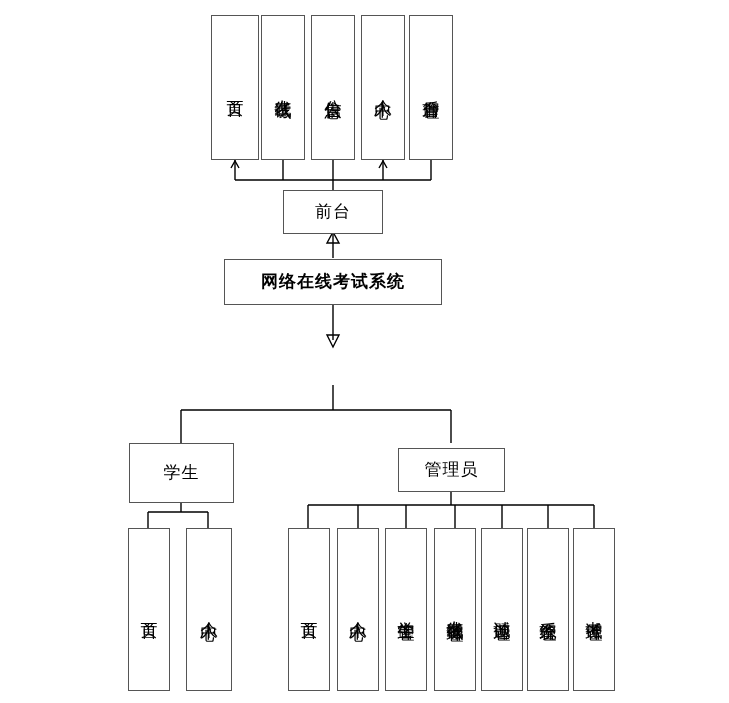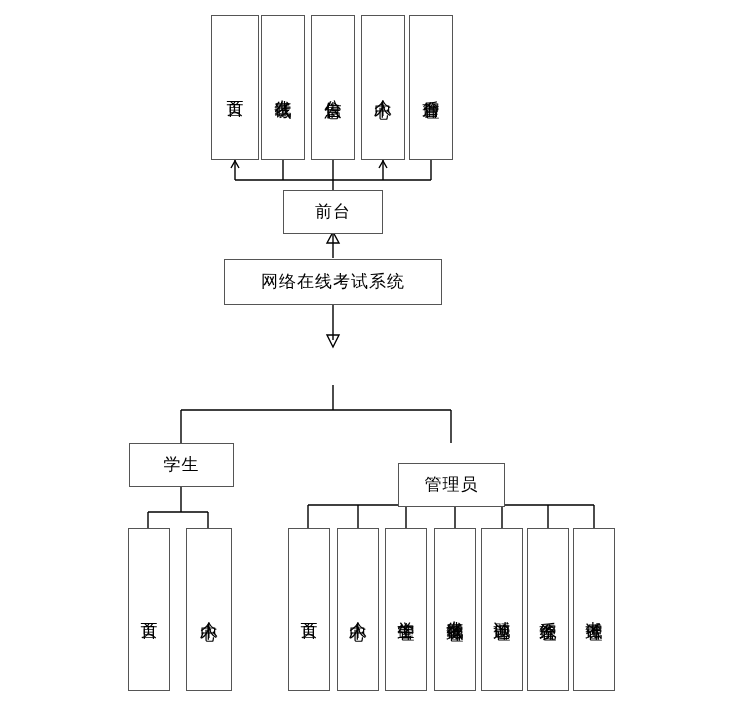--- a/index.html
+++ b/index.html
@@ -102,25 +102,25 @@
   </svg>
 
   <div class="node vert" style="left:211px; top:15px; width:48px; height:145px;">首页</div>
   <div class="node vert" style="left:261px; top:15px; width:44px; height:145px;">在线考试</div>
   <div class="node vert" style="left:311px; top:15px; width:44px; height:145px;">公告信息</div>
   <div class="node vert" style="left:361px; top:15px; width:44px; height:145px;">个人中心</div>
   <div class="node vert" style="left:409px; top:15px; width:44px; height:145px;">后台管理</div>
 
   <div class="node horiz" style="left:283px; top:190px; width:100px; height:44px;">前台</div>
 
-  <div class="node horiz" style="left:224px; top:259px; width:218px; height:46px;">网络在线考试系统</div>
+  <div class="node horiz" style="left:224px; top:259px; width:218px; height:46px;font-weight:bold;">网络在线考试系统</div>
 
 
-  <div class="node horiz" style="left:129px; top:443px; width:105px; height:44px;">学生</div>
-  <div class="node horiz" style="left:398px; top:463px; width:107px; height:44px;">管理员</div>
+  <div class="node horiz" style="left:129px; top:443px; width:105px; height:60px;">学生</div>
+  <div class="node horiz" style="left:398px; top:448px; width:107px; height:44px;">管理员</div>
 
   <div class="node vert" style="left:128px; top:528px; width:42px; height:163px;">首页</div>
   <div class="node vert" style="left:186px; top:528px; width:46px; height:163px;">个人中心</div>
 
   <div class="node vert" style="left:288px; top:528px; width:42px; height:163px;">首页</div>
   <div class="node vert" style="left:337px; top:528px; width:42px; height:163px;">个人中心</div>
   <div class="node vert" style="left:385px; top:528px; width:42px; height:163px;">学生管理</div>
   <div class="node vert" style="left:434px; top:528px; width:42px; height:163px;">在线考试管理</div>
   <div class="node vert" style="left:481px; top:528px; width:42px; height:163px;">试题管理</div>
   <div class="node vert" style="left:527px; top:528px; width:42px; height:163px;">系统管理</div>

